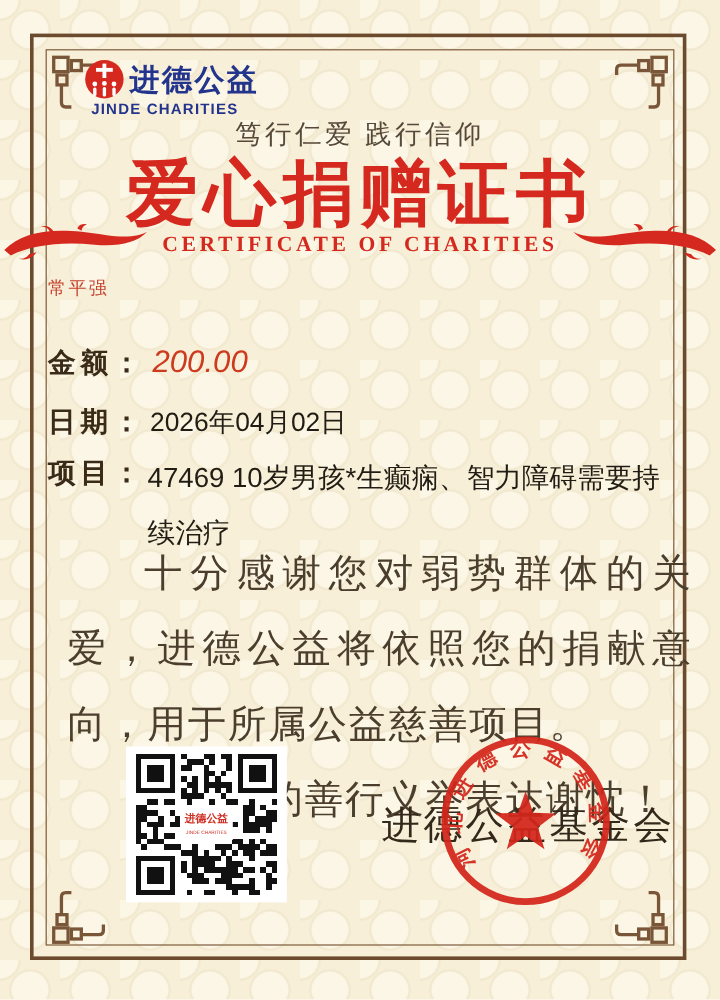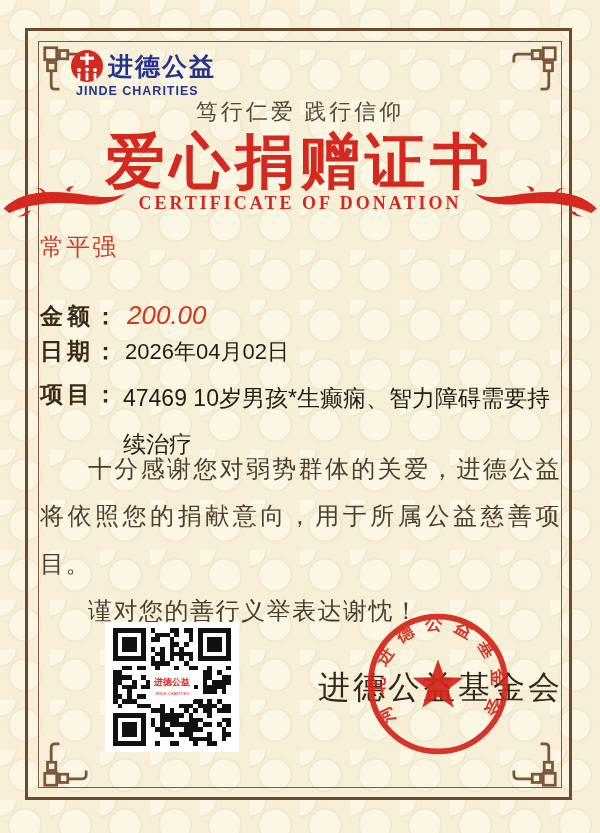--- a/index.html
+++ b/index.html
@@ -36,34 +36,34 @@
     font-size:22px; color:#57493a; letter-spacing:3px; }
   .title-cn { position:absolute; left:0; top:122px; width:100%; text-align:center;
     font-size:60px; font-weight:bold; color:#d5281e; letter-spacing:5px; }
   .title-en-row { position:absolute; left:0; top:184px; width:100%;
     display:flex; justify-content:center; align-items:center; gap:10px; }
   .flourish { width:135px; height:38px; }
   .flourish.right { transform:scaleX(-1); }
   .title-en { font-size:18px; font-weight:bold; color:#d5281e; letter-spacing:3px; white-space:nowrap; }
 
   .donor-name { position:absolute; left:40px; top:231px;
-    font-family:Liberation Sans, sans-serif; font-size:24px; color:#c5402d; letter-spacing:2px; }
+    font-family:Liberation Sans, sans-serif; font-size:15px; color:#c5402d; letter-spacing:2px; }
 
   .field { position:absolute; left:40px; display:flex; align-items:baseline; }
   .field-label { font-size:23px; font-weight:bold; color:#3a2b19; letter-spacing:4px; flex:0 0 auto; }
-  .f-amount { top:300px; }
+  .f-amount { top:286px; }
   .f-amount .field-value { font-family:"Liberation Sans", sans-serif; font-size:26px; color:#cd3a1d; margin-left:6px;font-style:italic; }
   .f-date { top:336px; }
   .f-date .field-value { font-family:"Liberation Sans", sans-serif; font-size:22px; color:#221d14; margin-left:4px; }
   .f-project { top:379px; width:528px; align-items:flex-start; }
   .f-project .field-value { font-family:"Liberation Sans", sans-serif; font-size:23px; color:#221d14;
     line-height:2.0; margin-left:2px; margin-top:-4px; }
 
-  .letter { position:absolute; left:40px; top:446px; width:521px;
-    font-size:24px; color:#4b3e2d; line-height:1.97; letter-spacing:1.5px; }
+  .letter { position:absolute; left:56px; top:446px; width:521px;
+    font-size:32px; color:#4b3e2d; line-height:1.97; letter-spacing:1.5px; }
   .letter p { text-indent:2em; text-align:justify; }
 
   .qr-box { position:absolute; left:105px; top:622px; width:134px; height:130px;
     background:#ffffff; }
   .qr-box svg { position:absolute; left:8px; top:6px; }
   .qr-label { position:absolute; left:45px; top:52px; width:44px; height:26px; background:#ffffff;
     display:flex; flex-direction:column; align-items:center; justify-content:center; overflow:hidden; }
   .qr-label .cn { font-family:"Liberation Sans", sans-serif; font-size:9px; font-weight:bold; color:#cf2f24; white-space:nowrap; }
   .qr-label .en { font-family:"Liberation Sans", sans-serif; font-size:8px; color:#cf2f24; transform:scale(.5); white-space:nowrap; }
 
@@ -142,21 +142,21 @@
   <div class="tagline">笃行仁爱  践行信仰</div>
   <div class="title-cn">爱心捐赠证书</div>
 
   <div class="title-en-row">
     <svg class="flourish" viewBox="0 0 140 40">
       <path d="M4 26 C22 8 50 4 98 12 C118 15 130 13 137 9 C127 20 108 23 88 21 C58 18 30 21 10 31 Z" fill="#d5281e"></path>
       <path d="M34 28 q-6 9 -17 6 q7 1 10 -4" fill="#d5281e"></path>
       <path d="M50 9 q-4 -7 -12 -5 q7 0 9 6 Z" fill="#d5281e"></path>
       <path d="M72 6 q2 -5 9 -4 q-5 2 -5 6 Z" fill="#d5281e"></path>
     </svg>
-    <span class="title-en">CERTIFICATE OF DONATION</span>
+    <span class="title-en">CERTIFICATE OF CHARITIES</span>
     <svg class="flourish right" viewBox="0 0 140 40">
       <path d="M4 26 C22 8 50 4 98 12 C118 15 130 13 137 9 C127 20 108 23 88 21 C58 18 30 21 10 31 Z" fill="#d5281e"></path>
       <path d="M34 28 q-6 9 -17 6 q7 1 10 -4" fill="#d5281e"></path>
       <path d="M50 9 q-4 -7 -12 -5 q7 0 9 6 Z" fill="#d5281e"></path>
       <path d="M72 6 q2 -5 9 -4 q-5 2 -5 6 Z" fill="#d5281e"></path>
     </svg>
   </div>
 
   <div class="donor-name">常平强</div>
 

